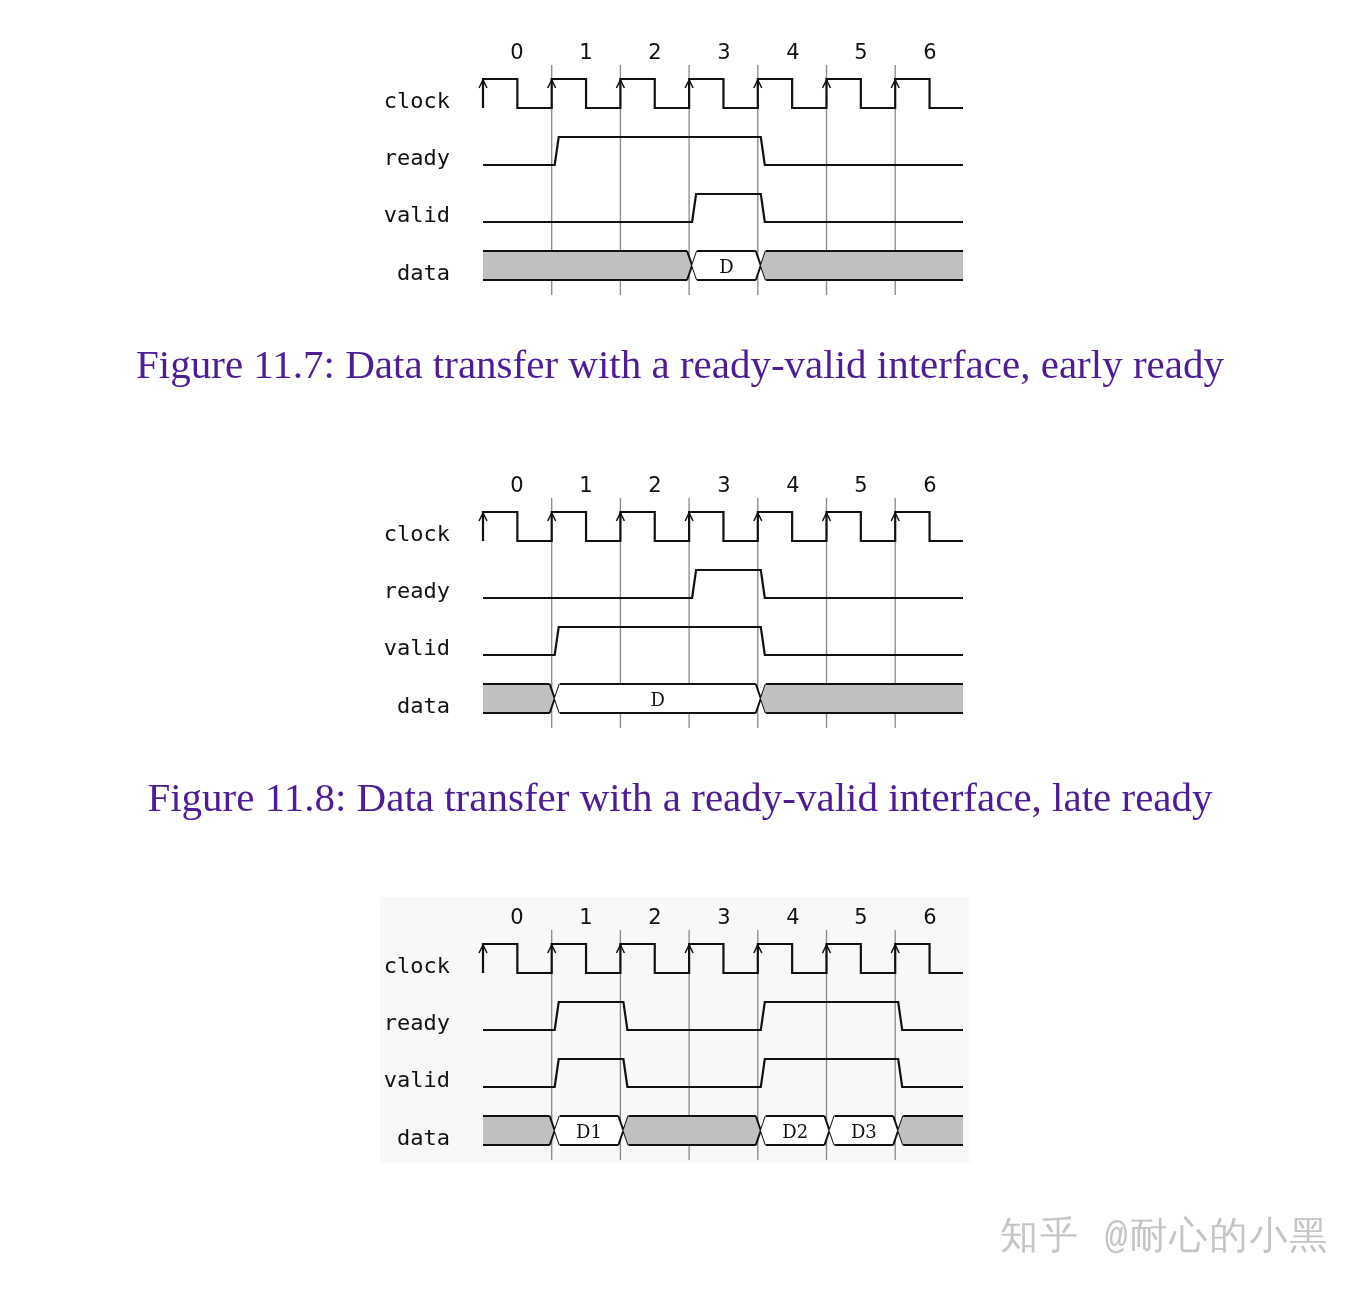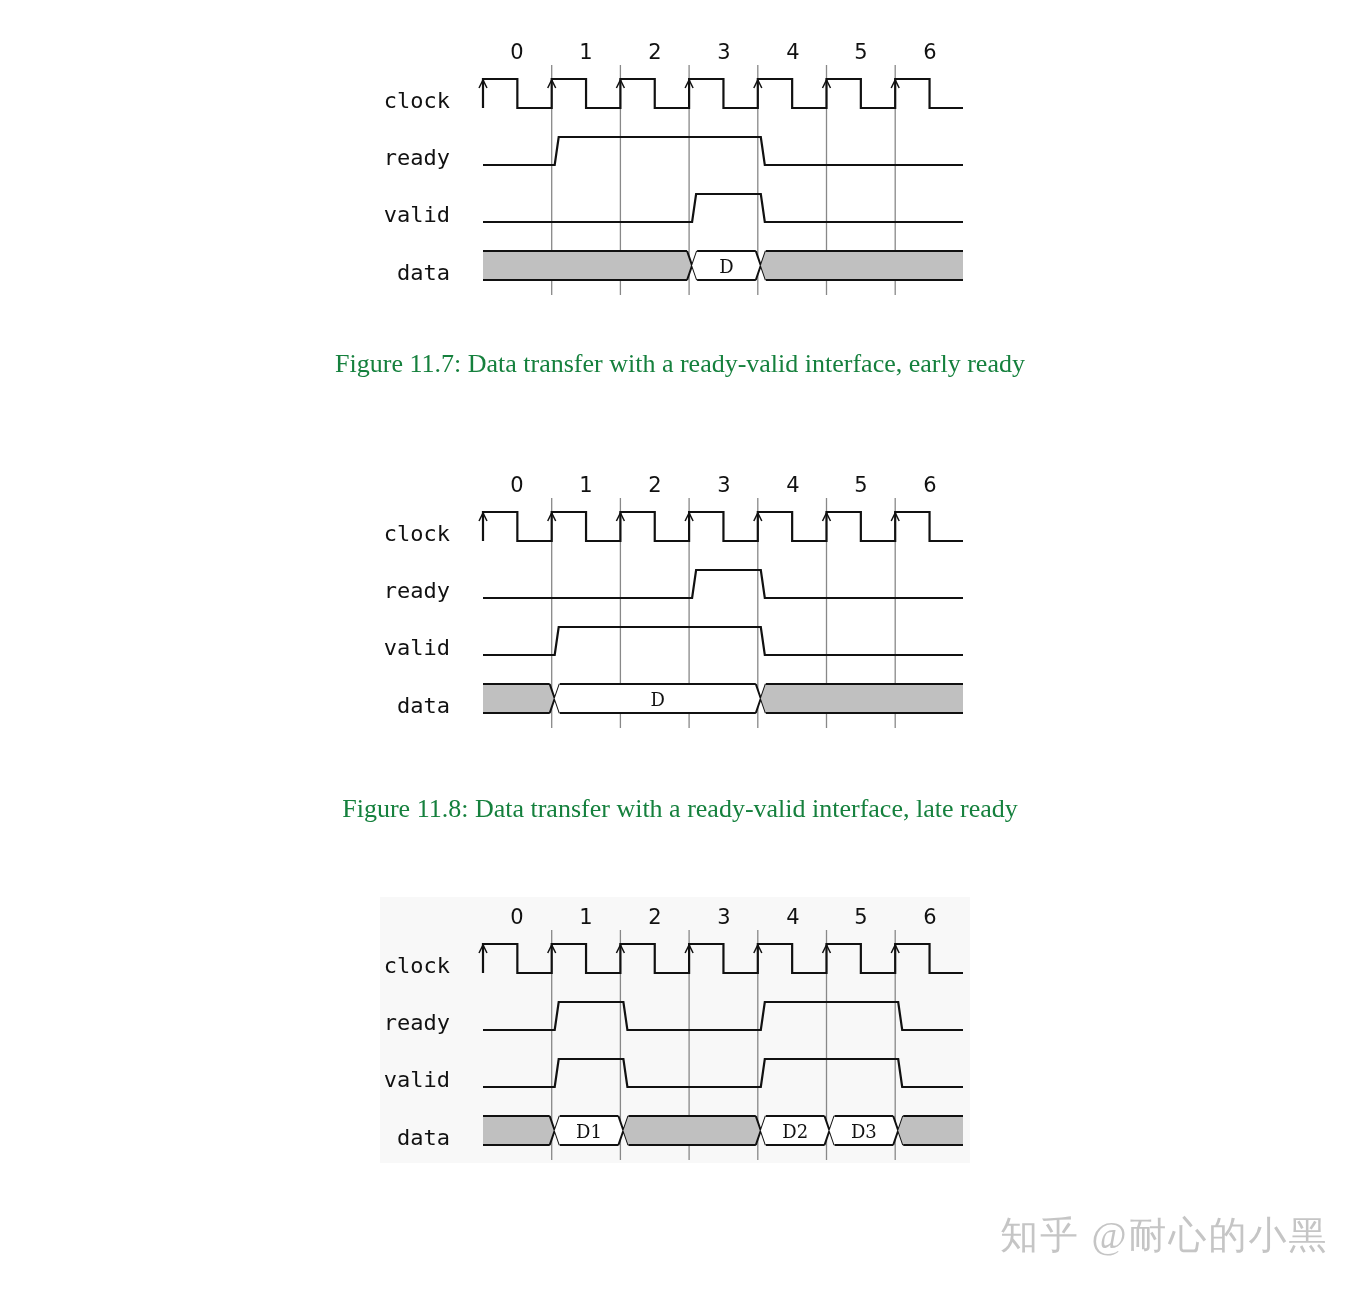--- a/index.html
+++ b/index.html
@@ -10,26 +10,26 @@
   .sig-label {
     position: absolute; font-family: "DejaVu Sans Mono", "Liberation Mono", monospace;
     font-size: 22px; color: #111; text-align: right; width: 80px; line-height: 24px;
   }
   .cycle-label {
     position: absolute; font-family: "DejaVu Sans", "Liberation Sans", sans-serif;
     font-size: 21px; color: #111; width: 30px; text-align: center; line-height: 24px;
   }
   .caption {
     position: absolute; left: 0; width: 1360px; text-align: center;
-    font-family: "Liberation Serif", "DejaVu Serif", serif; font-size: 26px; color: #15803d;
+    font-family: "Liberation Serif", "DejaVu Serif", serif; font-size: 41px; color: #4c1d95;
     line-height: 48px; white-space: nowrap;
   }
   .watermark {
     position: absolute; left: 1000px; top: 1210px;
-    font-family: Liberation Serif, serif; font-size: 38px; color: rgba(150,150,150,0.55);
+    font-family: Liberation Mono, monospace; font-size: 38px; color: rgba(150,150,150,0.55);
     white-space: nowrap; letter-spacing: 2px;
   }
 </style>
 </head>
 <body>
 
 <div class="figure" style="top:0px;height:400px;">
   <div class="diagram-bg" style="left:380px;top:35px;width:590px;height:265px;"></div>
   <div class="cycle-label" style="left:502px;top:40px;">0</div>
   <div class="cycle-label" style="left:571px;top:40px;">1</div>
@@ -105,21 +105,21 @@
       <path d="M483,165 L692.1,165 L696.1,137 L760.8,137 L764.8,165 L963,165" fill="none" stroke="#111111" stroke-width="2.2"></path>
       <path d="M483,222 L554.7,222 L558.7,194 L760.8,194 L764.8,222 L963,222" fill="none" stroke="#111111" stroke-width="2.2"></path>
       <path d="M483,251 L549.7,251 L554.7,265.5 L549.7,280 L483,280 L483,251" fill="#c0c0c0" stroke="none"></path>
       <path d="M483,251 L549.7,251 M483,280 L549.7,280 M549.7,251 L559.7,280 M549.7,280 L559.7,251" fill="none" stroke="#111111" stroke-width="2"></path>
       <path d="M554.7,265.5 L559.7,251 L755.8,251 L760.8,265.5 L755.8,280 L559.7,280 Z" fill="#ffffff" stroke="none"></path>
       <path d="M559.7,251 L755.8,251 M559.7,280 L755.8,280 M755.8,251 L765.8,280 M755.8,280 L765.8,251" fill="none" stroke="#111111" stroke-width="2"></path>
       <text x="657.75" y="272.5" text-anchor="middle" font-family="&quot;DejaVu Serif&quot;, &quot;Liberation Serif&quot;, serif" font-size="18" fill="#111111">D</text>
       <path d="M760.8,265.5 L765.8,251 L963,251 L963,280 L765.8,280 Z" fill="#c0c0c0" stroke="none"></path>
       <path d="M765.8,251 L963,251 M765.8,280 L963,280" fill="none" stroke="#111111" stroke-width="2"></path>
     </svg>
-  <div class="caption" style="top:352px;font-family:Liberation Serif, serif;">Figure 11.8: Data transfer with a ready-valid interface, late ready</div>
+  <div class="caption" style="top:340px;font-family:Liberation Serif, serif;">Figure 11.8: Data transfer with a ready-valid interface, late ready</div>
 </div>
 
 <div class="figure" style="top:865px;height:429px;">
   <div class="diagram-bg" style="left:380px;top:32px;width:590px;height:266px;background:#f8f8f8;"></div>
   <div class="cycle-label" style="left:502px;top:40px;">0</div>
   <div class="cycle-label" style="left:571px;top:40px;">1</div>
   <div class="cycle-label" style="left:640px;top:40px;">2</div>
   <div class="cycle-label" style="left:709px;top:40px;">3</div>
   <div class="cycle-label" style="left:778px;top:40px;">4</div>
   <div class="cycle-label" style="left:846px;top:40px;">5</div>

